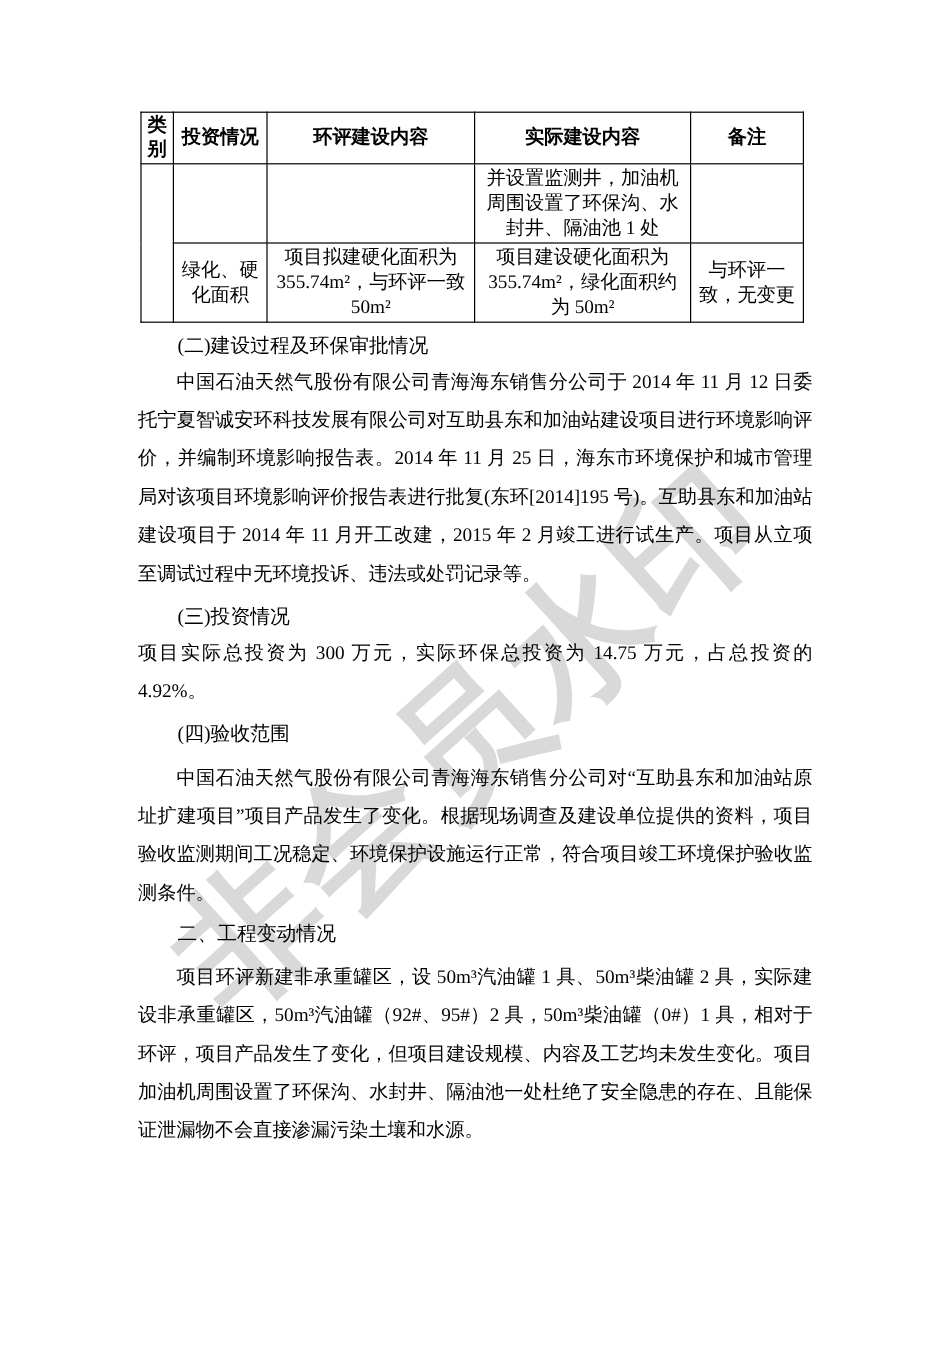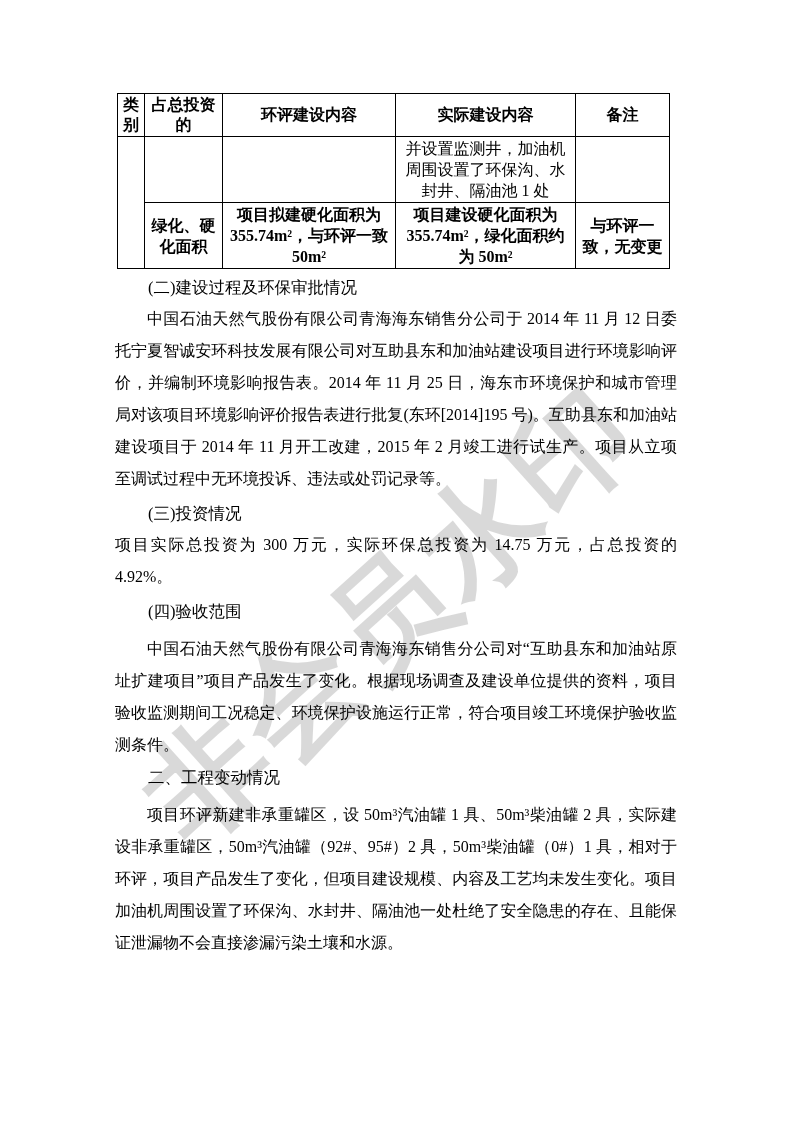--- a/index.html
+++ b/index.html
@@ -46,21 +46,21 @@
     vertical-align:middle;
     overflow:hidden;
   }
   table.doc-table th{
     font-weight:bold;
     font-size:16px;
     line-height:20px;
   }
   tr.hdr-row{height:43px;}
   tr.row-1{height:66px;}
-  tr.row-2{height:62px;font-weight:bold;}
+  tr.row-2{height:62px;}
   .heading{
     font-weight:normal;
     font-size:16.5px;
     line-height:26px;
     text-indent:2em;
     margin:6px 0 2px 0;
   }
   .para{
     font-size:16px;
     line-height:32px;
@@ -84,21 +84,21 @@
       <colgroup>
         <col style="width:27px">
         <col style="width:78px">
         <col style="width:173px">
         <col style="width:180px">
         <col style="width:94px">
       </colgroup>
       <tbody>
         <tr class="hdr-row">
           <th>类别</th>
-          <th>占总投资的</th>
+          <th>投资情况</th>
           <th>环评建设内容</th>
           <th>实际建设内容</th>
           <th>备注</th>
         </tr>
         <tr class="row-1">
           <td rowspan="2"></td>
           <td></td>
           <td></td>
           <td>并设置监测井，加油机周围设置了环保沟、水封井、隔油池 1 处</td>
           <td></td>

